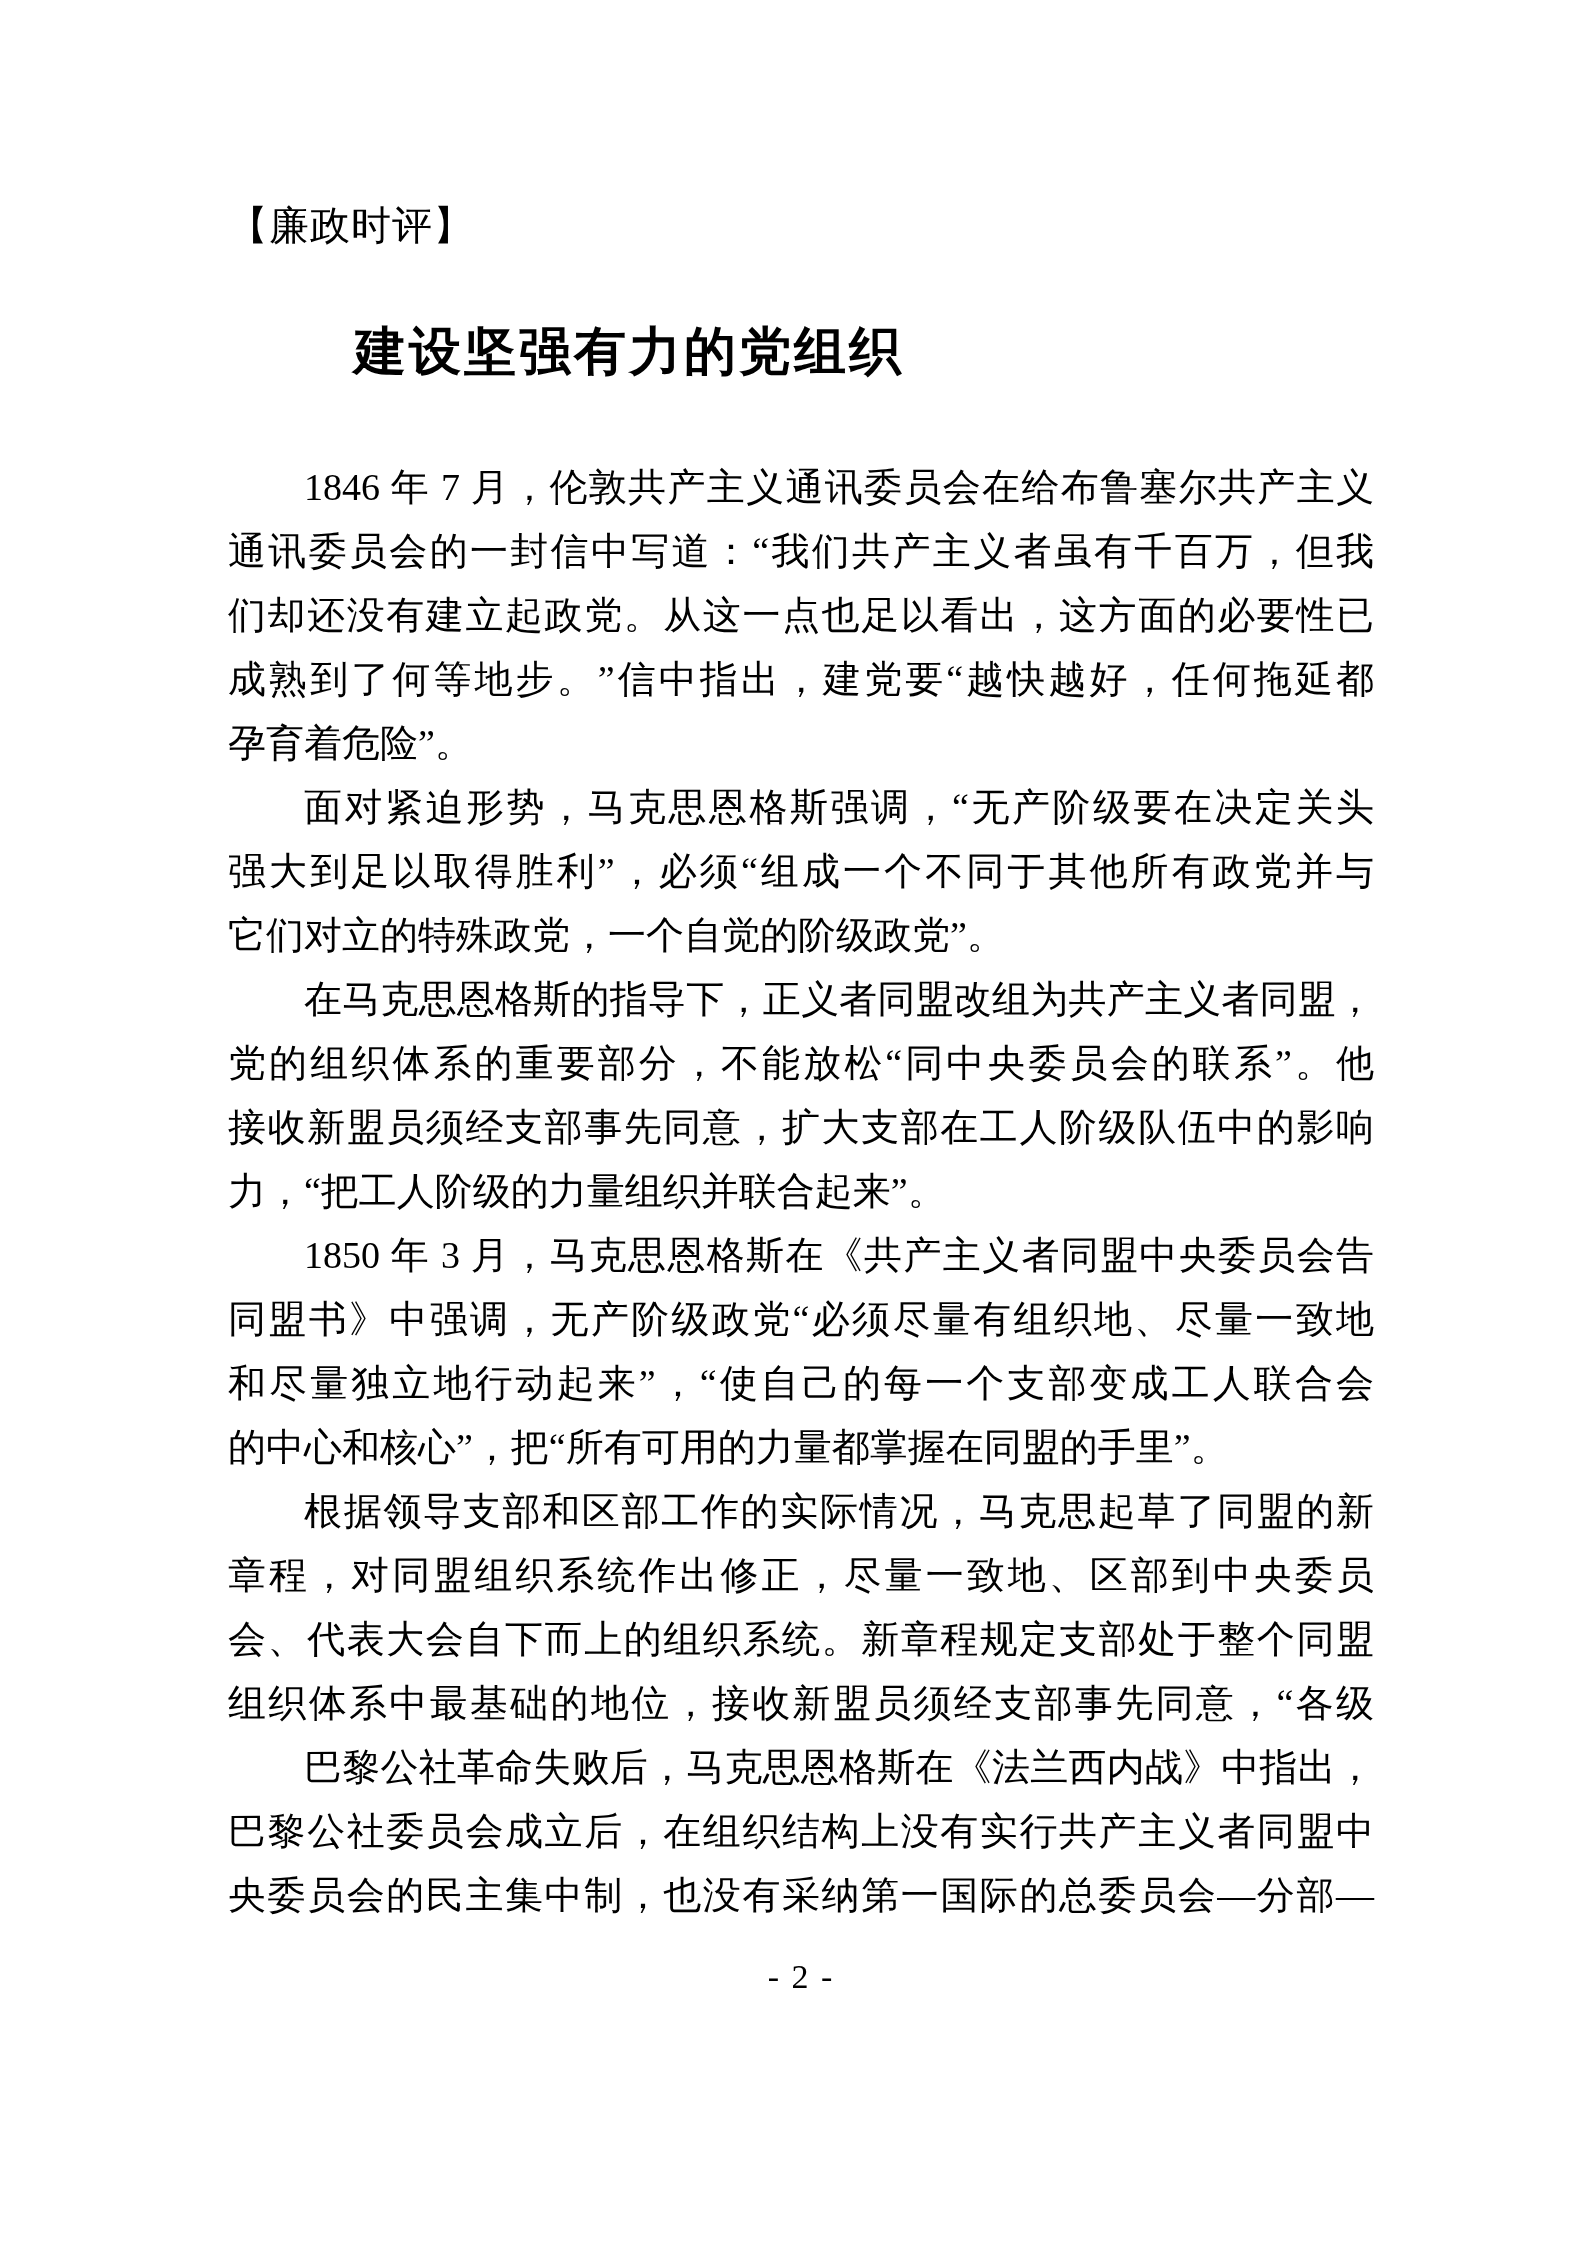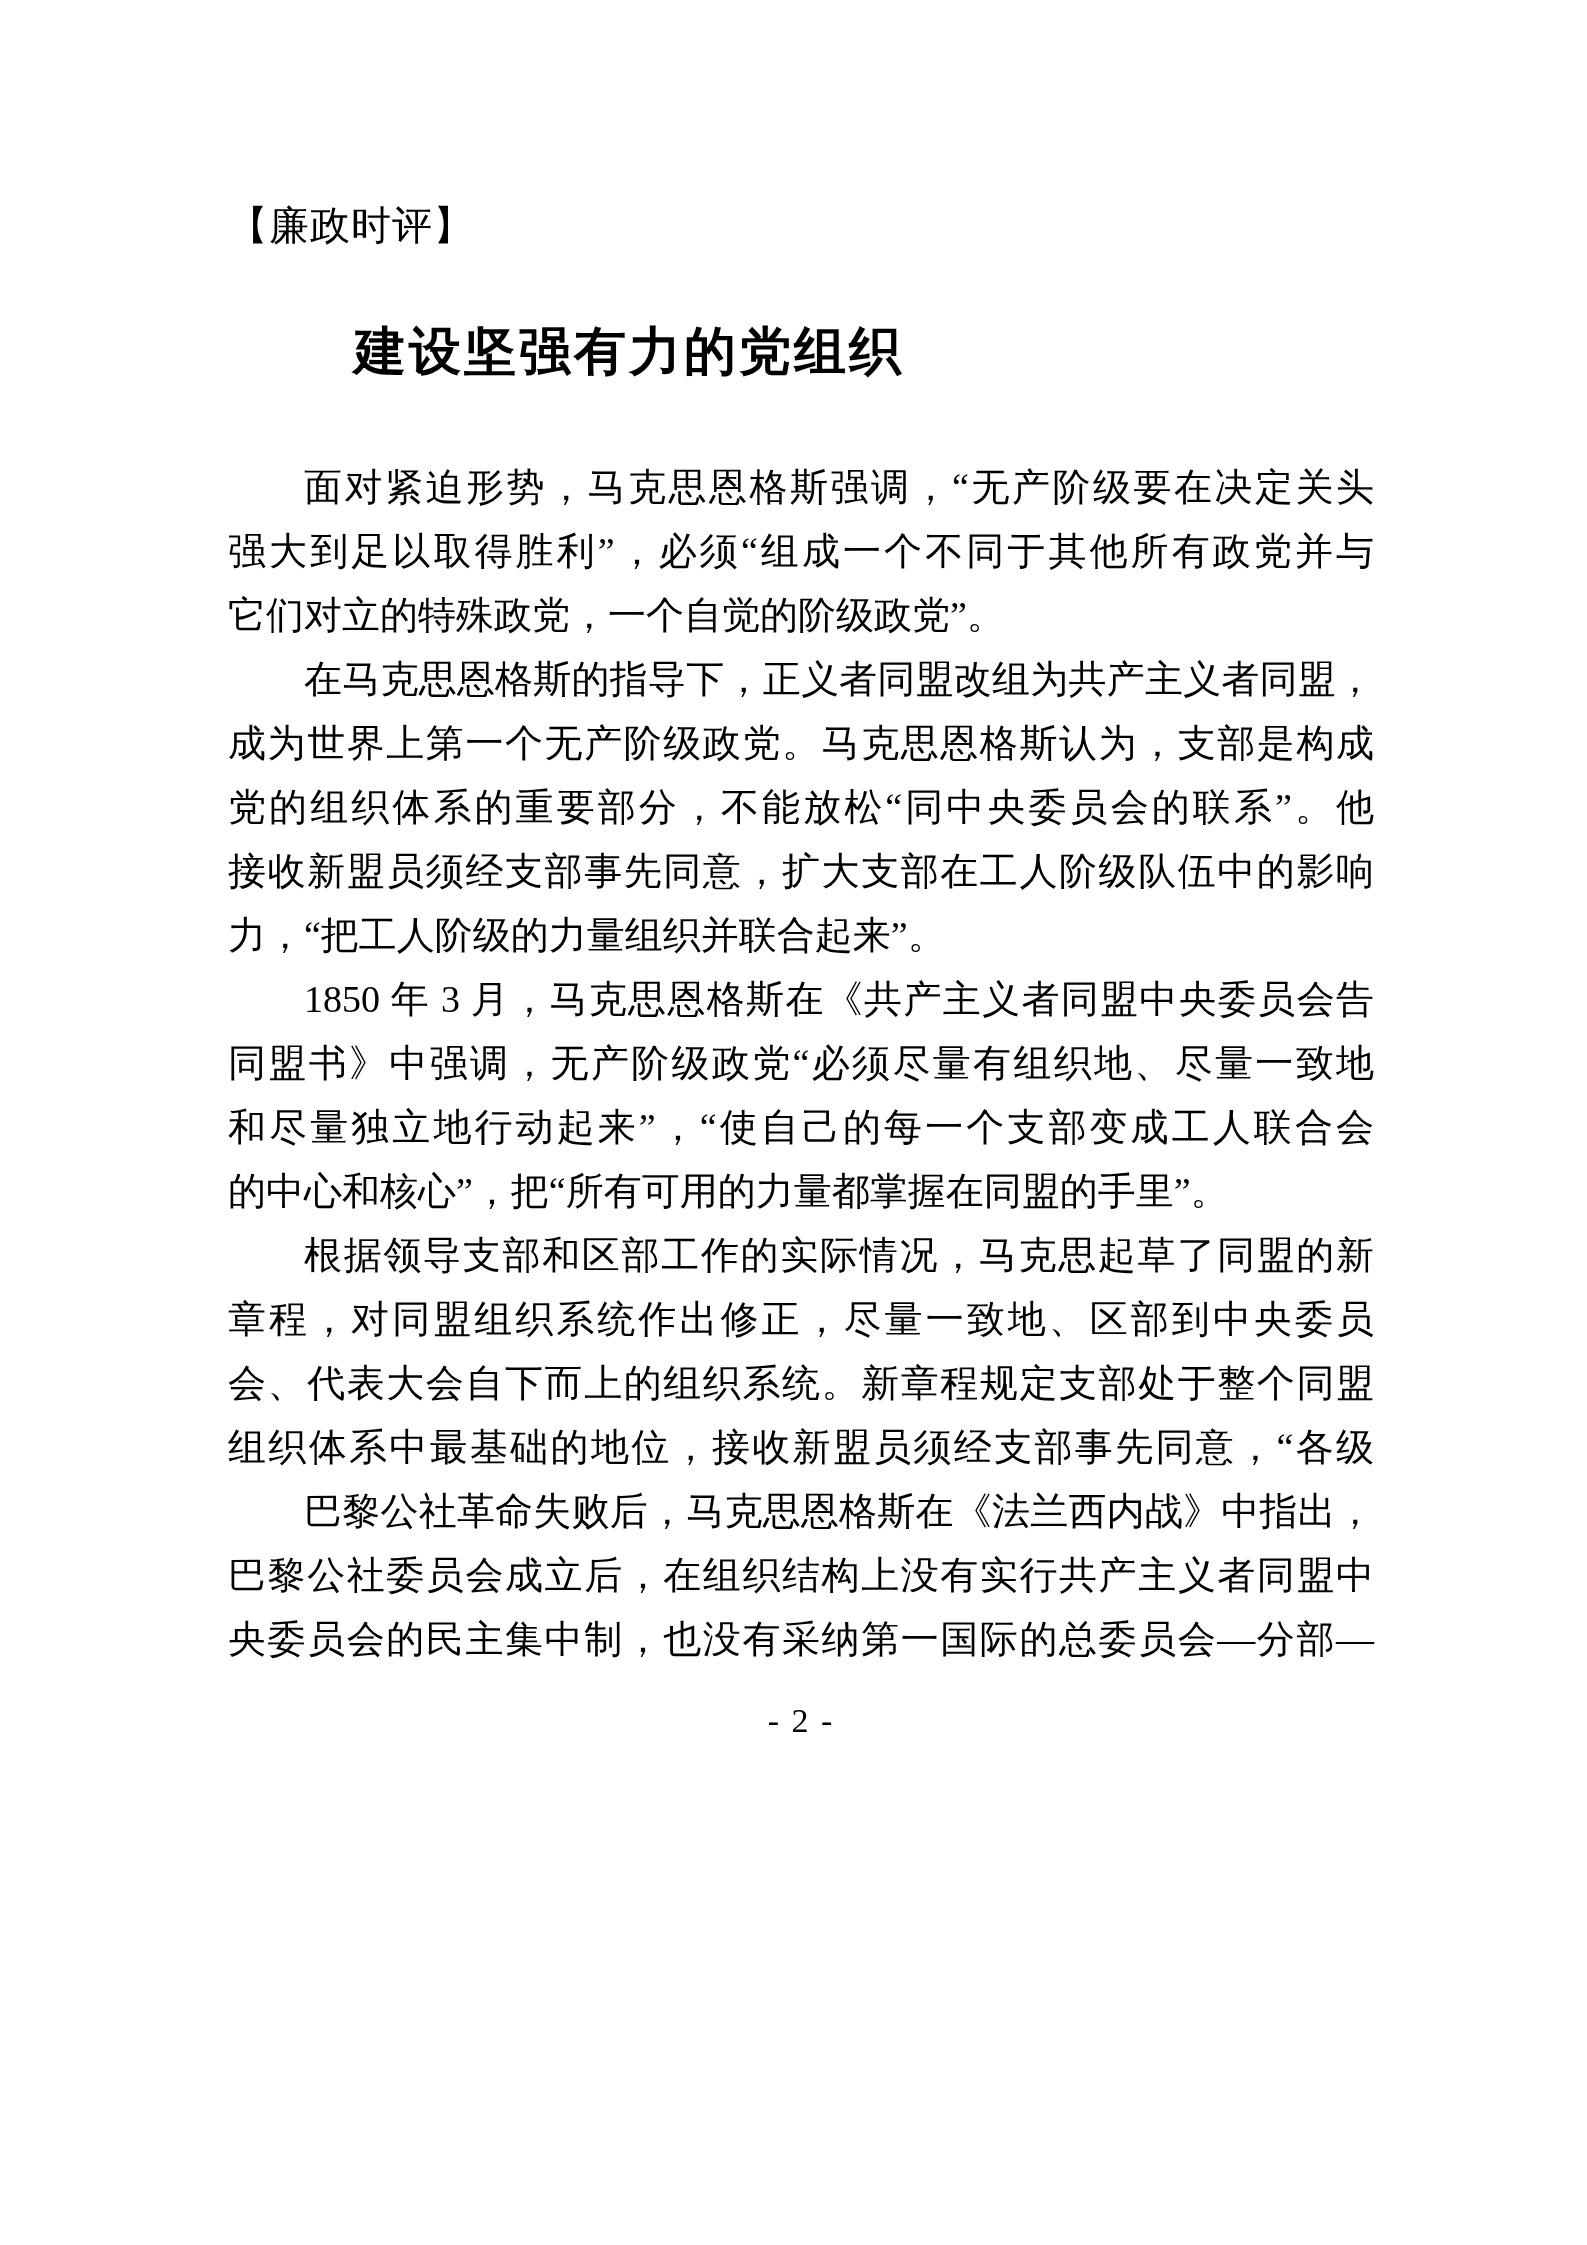--- a/index.html
+++ b/index.html
@@ -65,27 +65,33 @@
 </head>
 <body>
 
 <div class="page">
   <div class="tag">【廉政时评】</div>
 
   <div class="doc-title">建设坚强有力的党组织</div>
 
   <div class="doc-body">
       <div class="paragraph">
+        <div class="line indent full">1846 年 7 月，伦敦共产主义通讯委员会在给布鲁塞尔共产主义</div>
+        <div class="line full">通讯委员会的一封信中写道：“我们共产主义者虽有千百万，但我</div>
+        <div class="line full">们却还没有建立起政党。从这一点也足以看出，这方面的必要性已</div>
+        <div class="line full">成熟到了何等地步。”信中指出，建党要“越快越好，任何拖延都</div>
+        <div class="line">孕育着危险”。</div>
+      </div>
+      <div class="paragraph">
         <div class="line indent full">面对紧迫形势，马克思恩格斯强调，“无产阶级要在决定关头</div>
         <div class="line full">强大到足以取得胜利”，必须“组成一个不同于其他所有政党并与</div>
         <div class="line">它们对立的特殊政党，一个自觉的阶级政党”。</div>
       </div>
       <div class="paragraph">
         <div class="line indent full">在马克思恩格斯的指导下，正义者同盟改组为共产主义者同盟，</div>
-        <div class="line full">成为世界上第一个无产阶级政党。马克思恩格斯认为，支部是构成</div>
         <div class="line full">党的组织体系的重要部分，不能放松“同中央委员会的联系”。他</div>
         <div class="line full">接收新盟员须经支部事先同意，扩大支部在工人阶级队伍中的影响</div>
         <div class="line">力，“把工人阶级的力量组织并联合起来”。</div>
       </div>
       <div class="paragraph">
         <div class="line indent full">1850 年 3 月，马克思恩格斯在《共产主义者同盟中央委员会告</div>
         <div class="line full">同盟书》中强调，无产阶级政党“必须尽量有组织地、尽量一致地</div>
         <div class="line full">和尽量独立地行动起来”，“使自己的每一个支部变成工人联合会</div>
         <div class="line">的中心和核心”，把“所有可用的力量都掌握在同盟的手里”。</div>
       </div>

